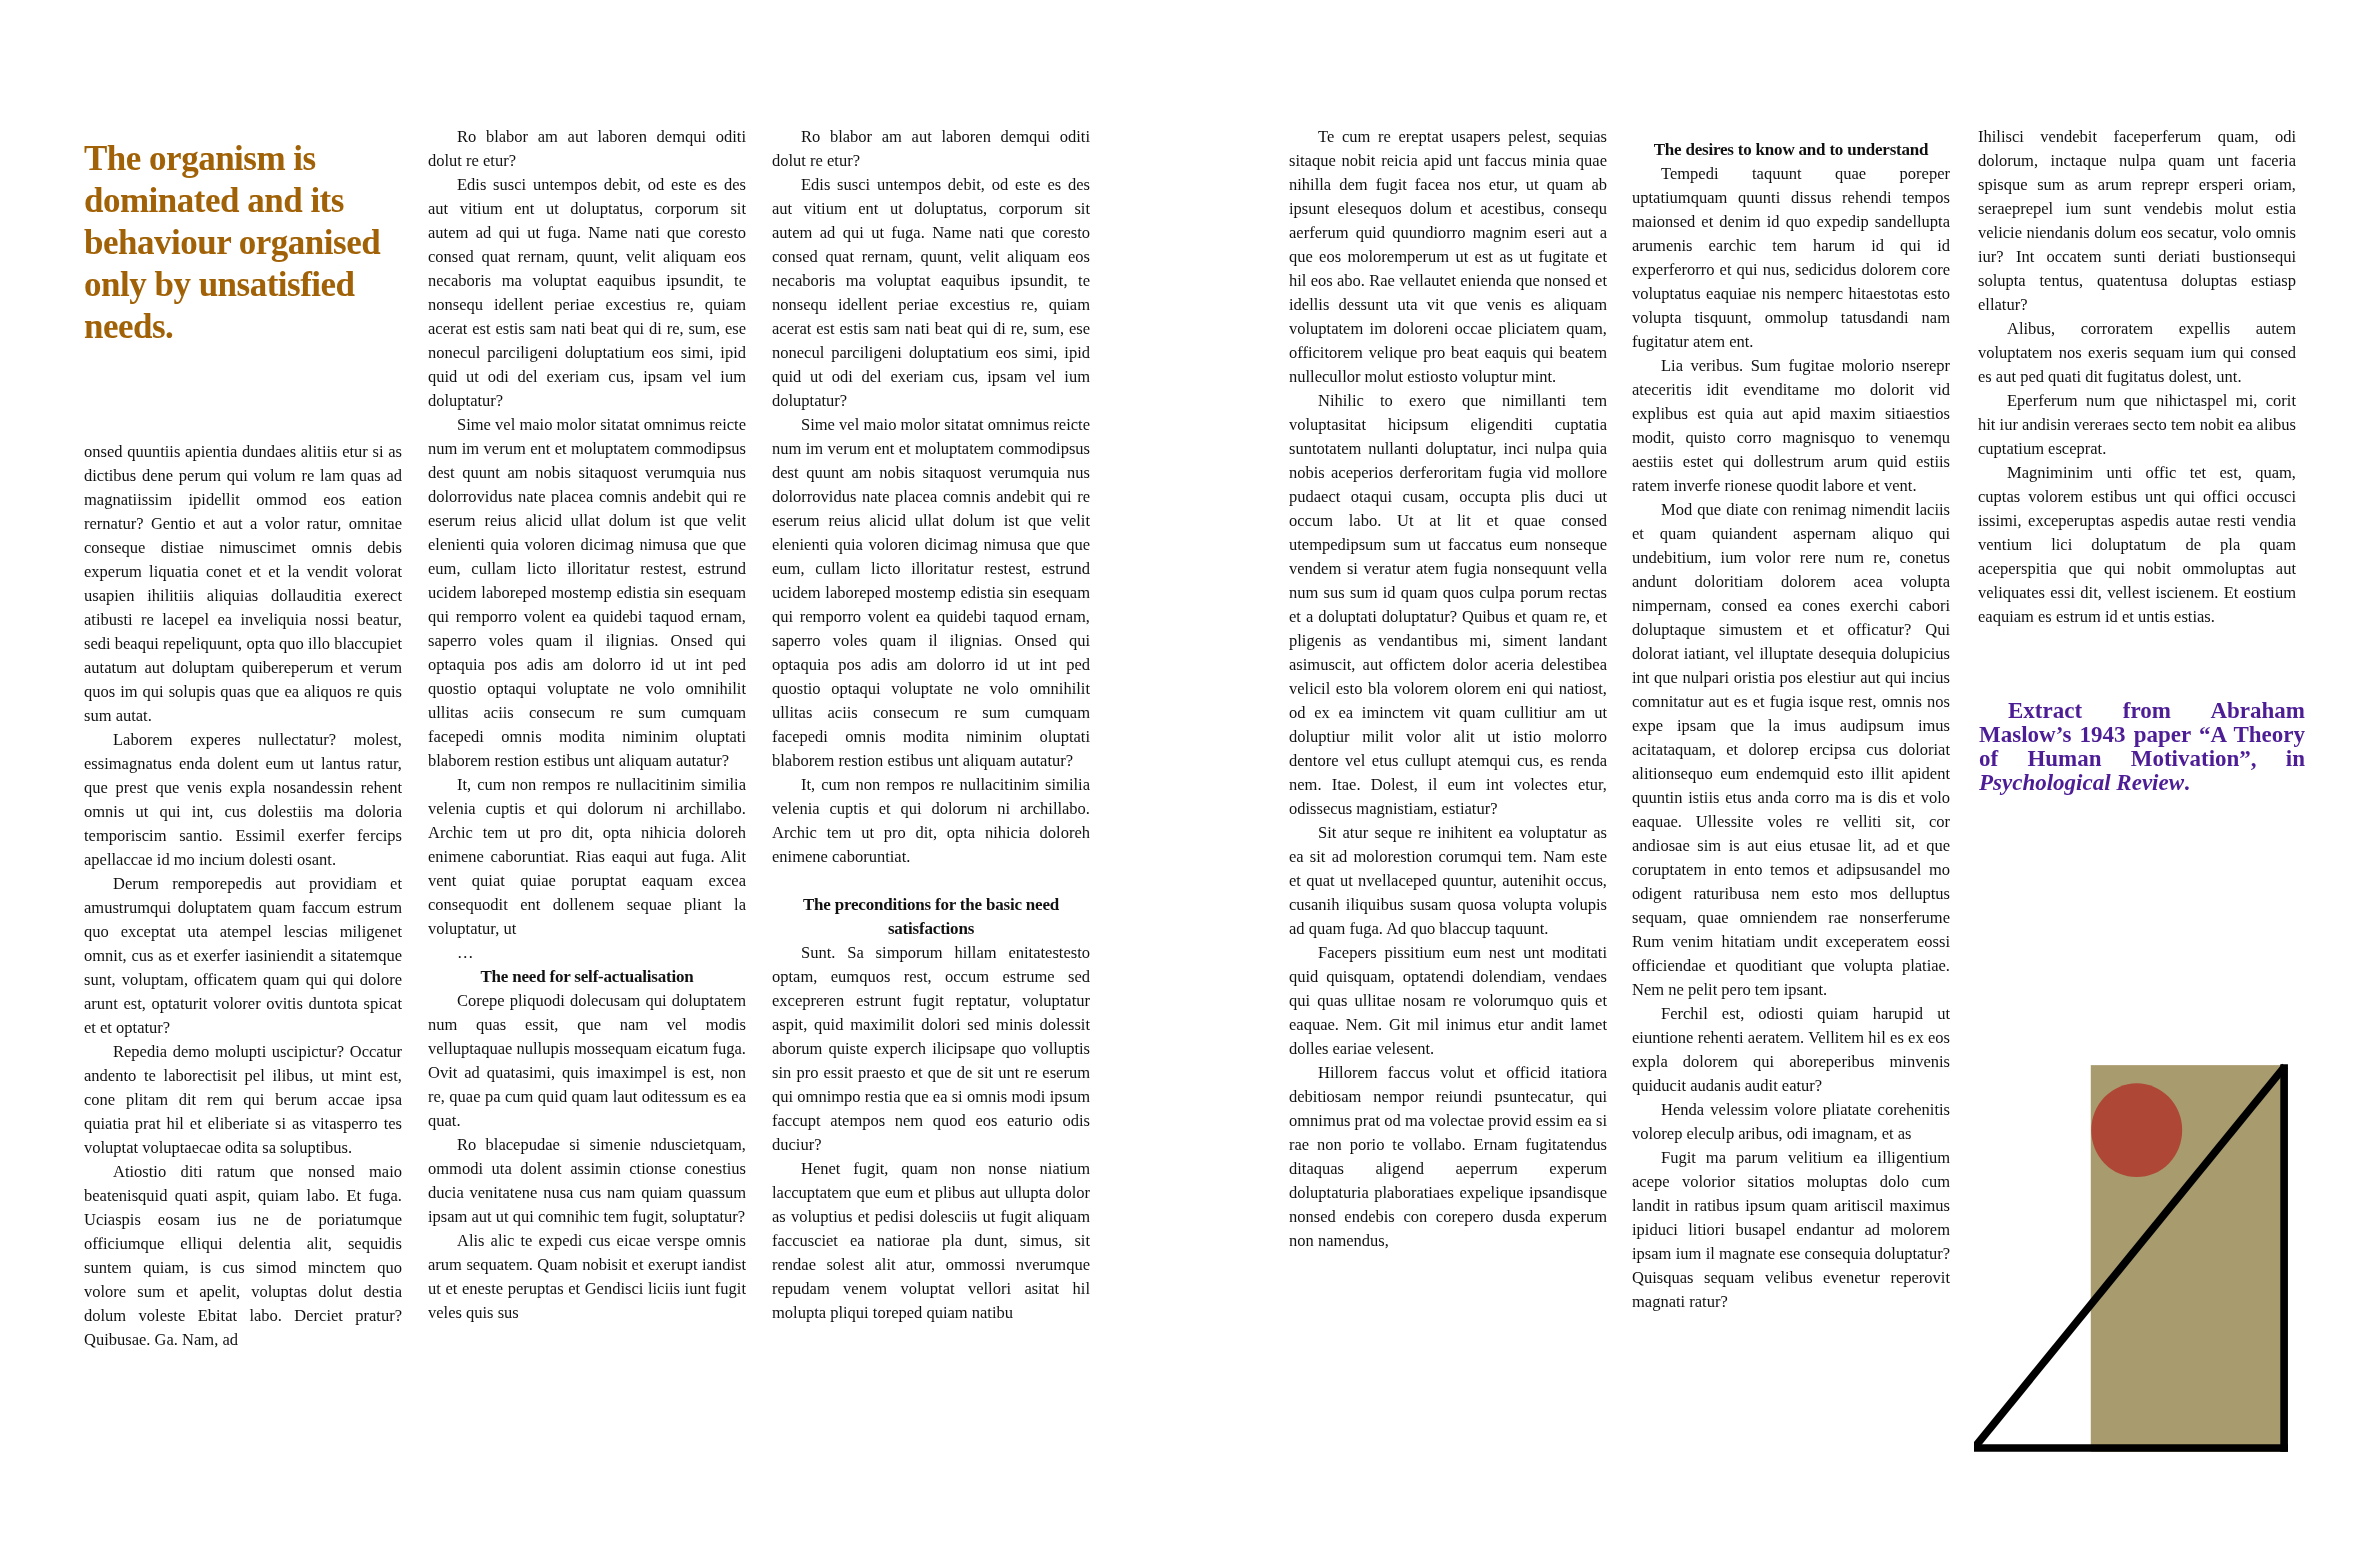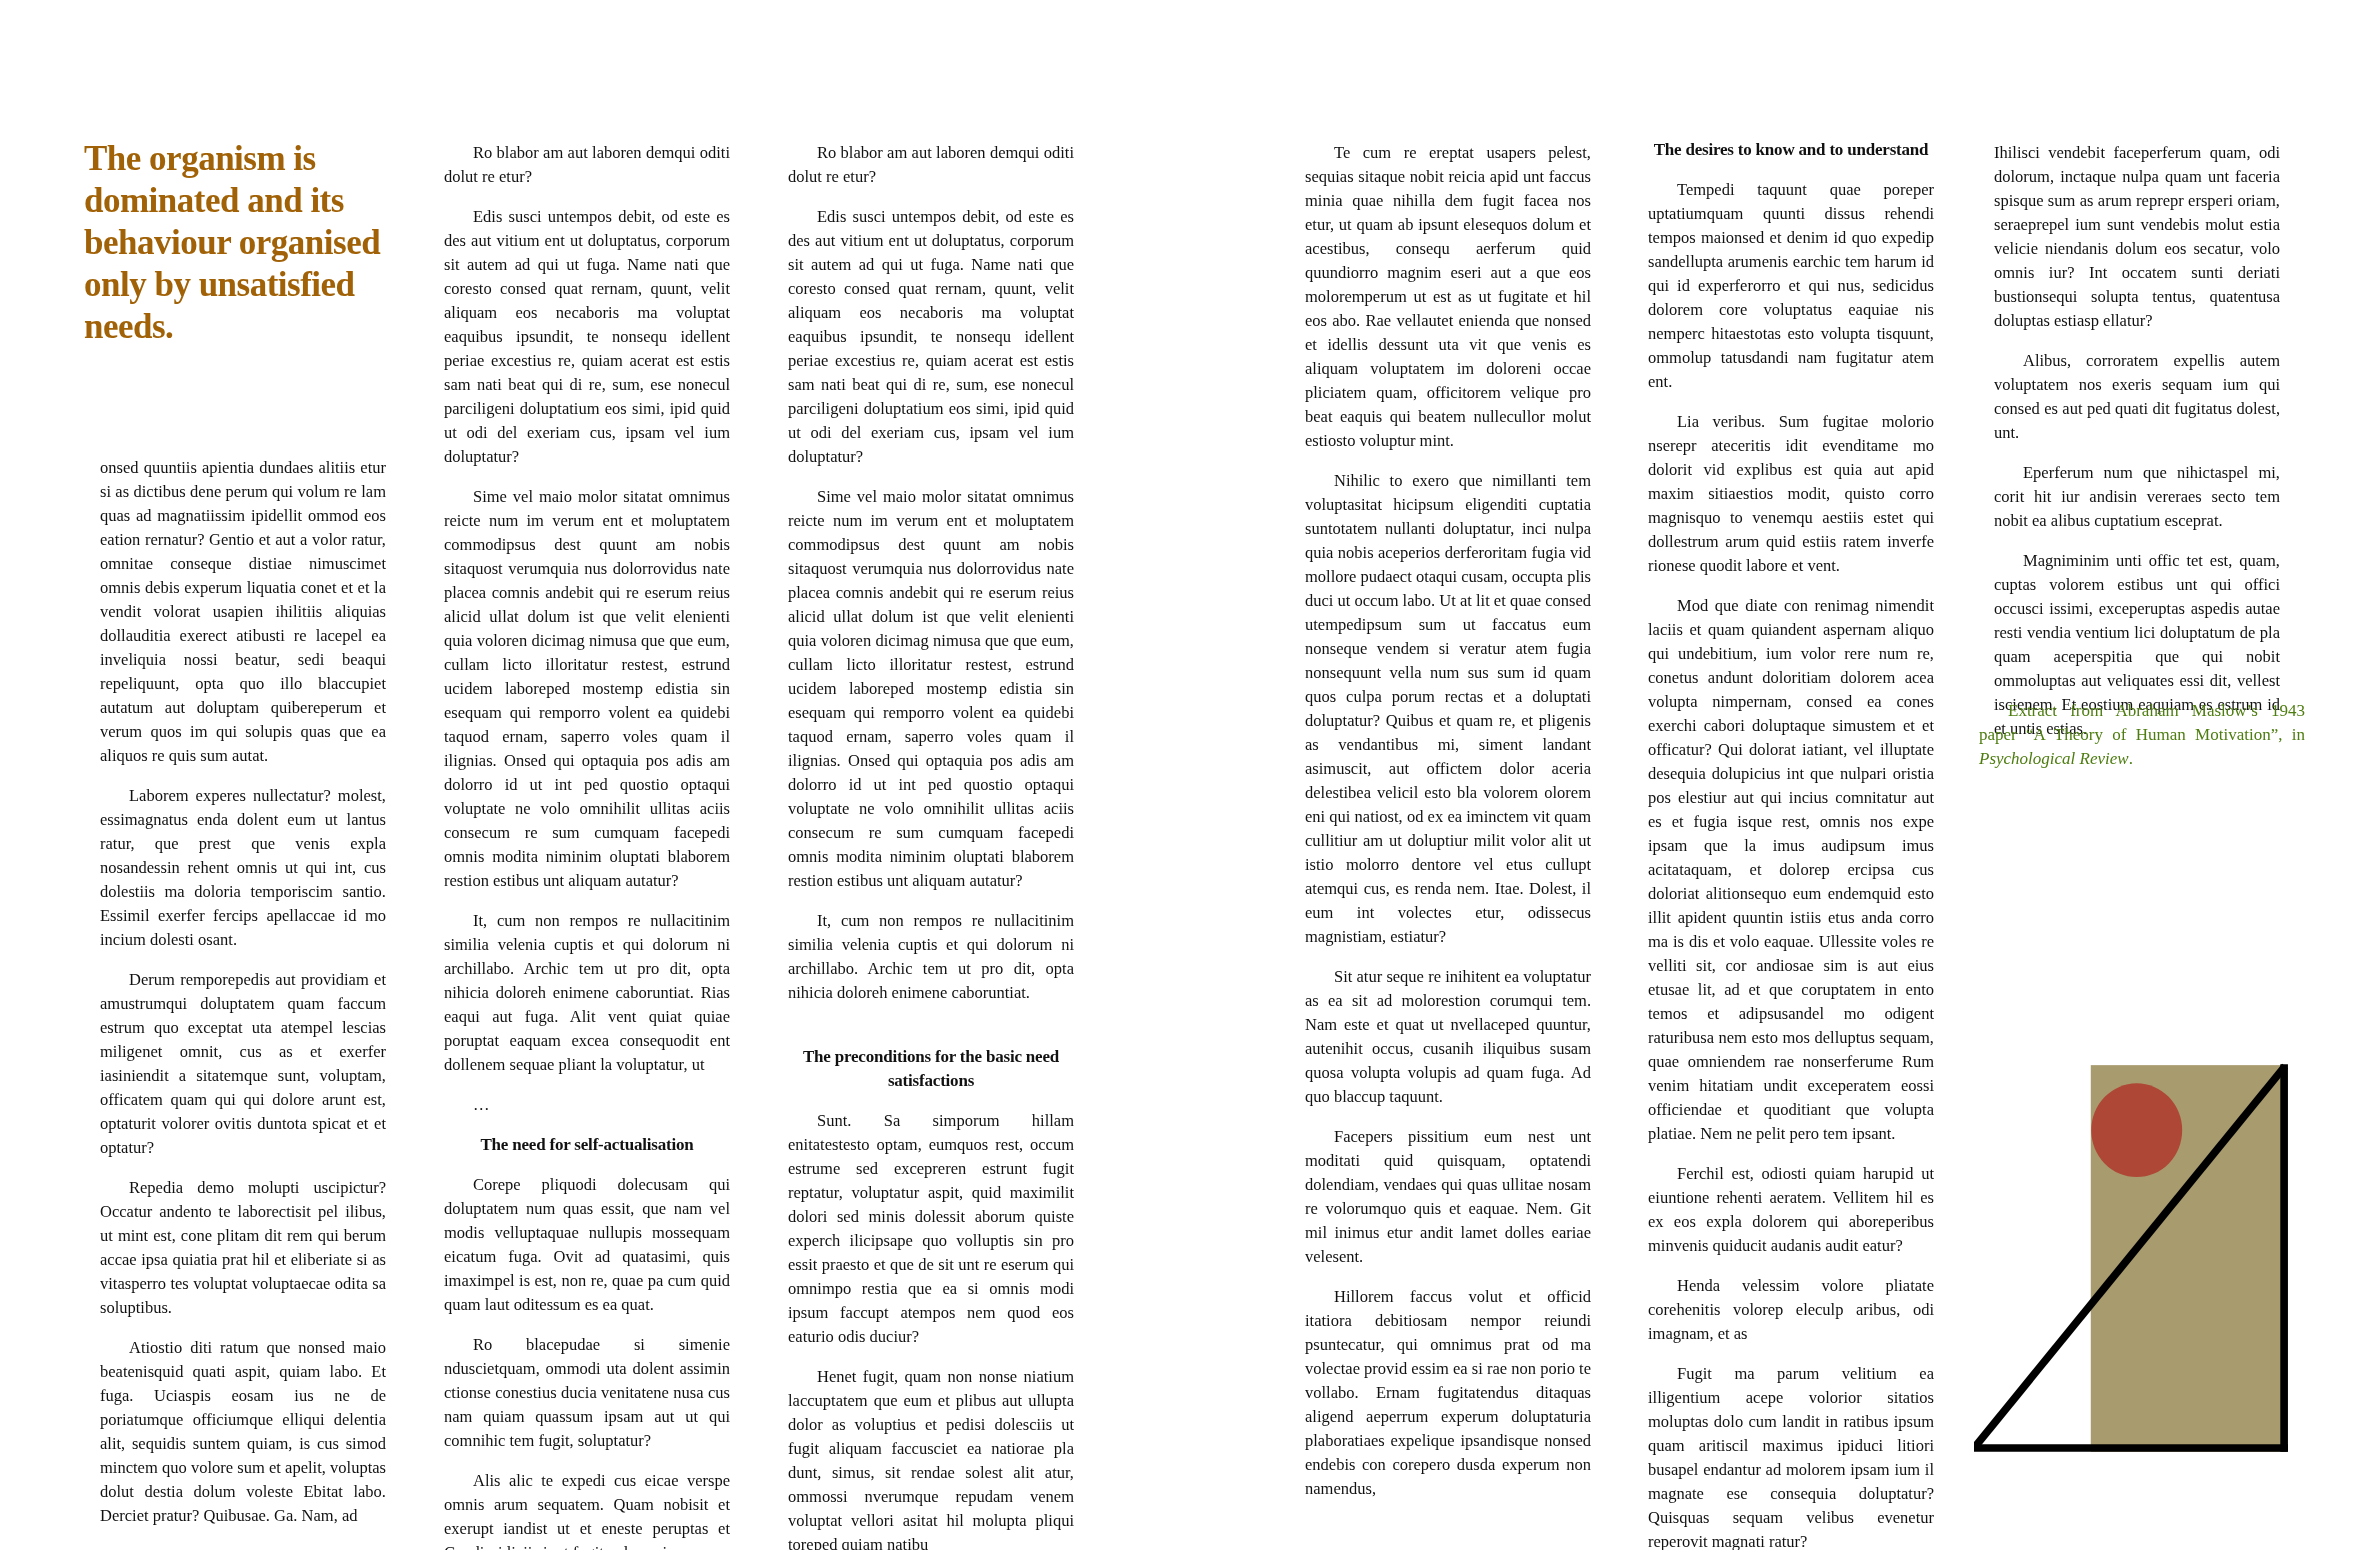--- a/index.html
+++ b/index.html
@@ -6,21 +6,21 @@
   body { width:2377px; height:1551px; position:relative; overflow:hidden; }
   .col {
     position:absolute;
     font-family:"Liberation Serif", "DejaVu Serif", serif;
     font-size:16.5px;
     line-height:24px;
     color:#111;
     text-align:justify;
     hyphens:auto;
   }
-  .col p { margin:16px; text-indent:29px; }
+  .col p { margin:0; text-indent:29px; }
   .col p.noindent { text-indent:0; }
   .col h3 {
     font-family:"Liberation Serif", serif;
     font-weight:bold;
     font-size:17px;
     line-height:24px;
     text-align:center;
     margin:0;
     letter-spacing:-0.2px;
   }
@@ -30,24 +30,24 @@
     font-family:Liberation Serif, serif;
     font-weight:bold;
     font-size:35px;
     line-height:42px;
     color:#a16207;
     letter-spacing:-0.5px;
   }
   .caption {
     position:absolute; left:1979px; top:699px; width:326px;
     font-family:"Liberation Serif", serif;
-    font-weight:normal;
-    font-size:17px;
+    font-weight:bold;
+    font-size:23px;
     line-height:24px;
-    color:#4d7c0f;
+    color:#4c1d95;
     text-align:justify;
   }
   .caption .first { text-indent:29px; display:block; }
   .caption i { font-style:italic; }
   .illus { position:absolute; left:1974px; top:1059px; width:335px; height:398px; }
 </style>
 </head>
 <body>
 
 <div class="pull">The organism is dominated and its behaviour organised only by unsatisfied needs.</div>

